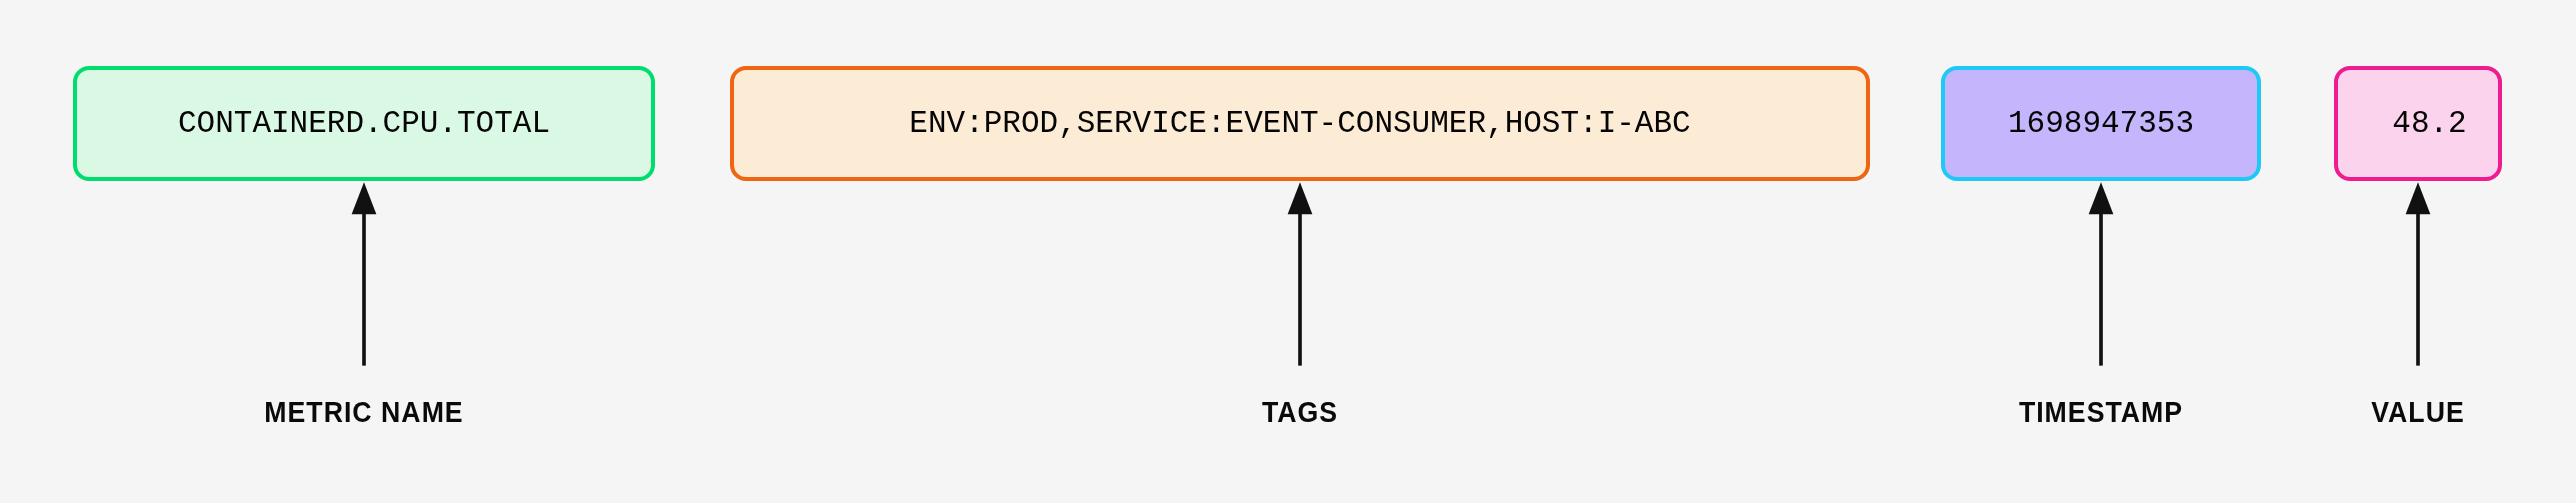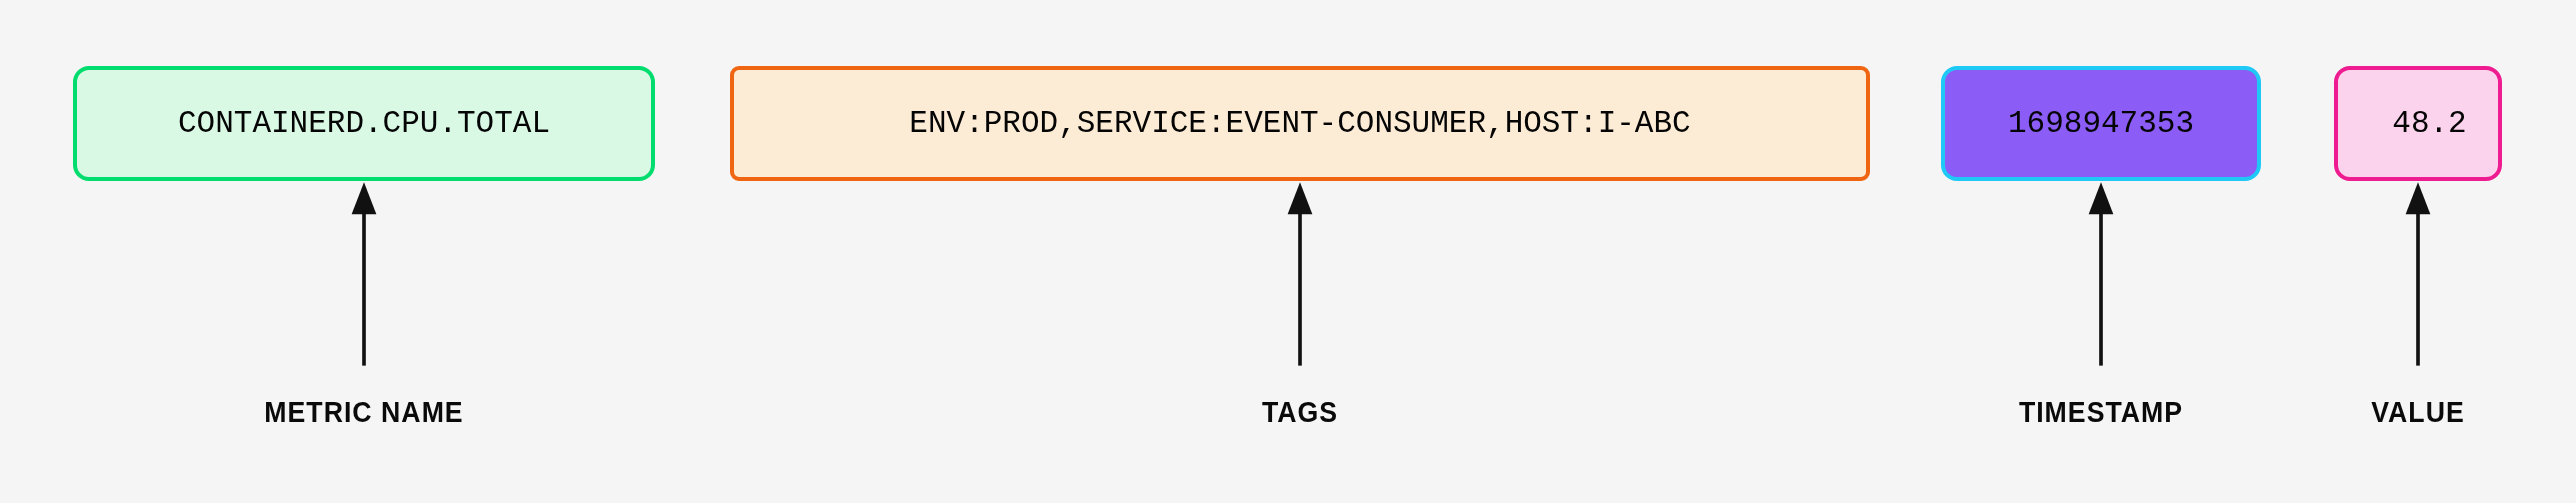--- a/index.html
+++ b/index.html
@@ -77,31 +77,31 @@
 <div class="field-box" style="left: 73px; top: 66px; width: 582px; height: 115px; border-color: rgb(0, 221, 110); background: rgb(217, 249, 228);">
       <span class="field-text">CONTAINERD.CPU.TOTAL</span>
     </div>
     <div class="arrow" style="left: 348px;">
       <svg width="32" height="184" viewBox="0 0 44 252">
         <path d="M 5 44 L 22 0 L 39 44 Z" fill="#111111"></path>
         <rect x="19.5" y="36" width="5" height="216" fill="#111111"></rect>
       </svg>
     </div>
     <div class="caption" style="left: 72px; width: 584px;">METRIC NAME</div>
-    <div class="field-box" style="left: 730px; top: 66px; width: 1140px; height: 115px; border-color: rgb(239, 101, 17); background: rgb(252, 235, 213); border-radius: 9px;">
+    <div class="field-box" style="left: 730px; top: 66px; width: 1140px; height: 115px; border-color: rgb(239, 101, 17); background: rgb(252, 235, 213);">
       <span class="field-text">ENV:PROD,SERVICE:EVENT-CONSUMER,HOST:I-ABC</span>
     </div>
     <div class="arrow" style="left: 1284px;">
       <svg width="32" height="184" viewBox="0 0 44 252">
         <path d="M 5 44 L 22 0 L 39 44 Z" fill="#111111"></path>
         <rect x="19.5" y="36" width="5" height="216" fill="#111111"></rect>
       </svg>
     </div>
     <div class="caption" style="left: 1008px; width: 584px;">TAGS</div>
-    <div class="field-box" style="left: 1941px; top: 66px; width: 320px; height: 115px; border-color: rgb(31, 201, 246); background: #8b5cf6;">
+    <div class="field-box" style="left: 1941px; top: 66px; width: 320px; height: 115px; border-color: rgb(31, 201, 246); background: #c4b5fd;">
       <span class="field-text">1698947353</span>
     </div>
     <div class="arrow" style="left: 2085px;">
       <svg width="32" height="184" viewBox="0 0 44 252">
         <path d="M 5 44 L 22 0 L 39 44 Z" fill="#111111"></path>
         <rect x="19.5" y="36" width="5" height="216" fill="#111111"></rect>
       </svg>
     </div>
     <div class="caption" style="left: 1809px; width: 584px;">TIMESTAMP</div>
     <div class="field-box" style="left: 2334px; top: 66px; width: 168px; height: 115px; border-color: rgb(239, 27, 144); background: rgb(251, 211, 236); padding-left: 23px;">

